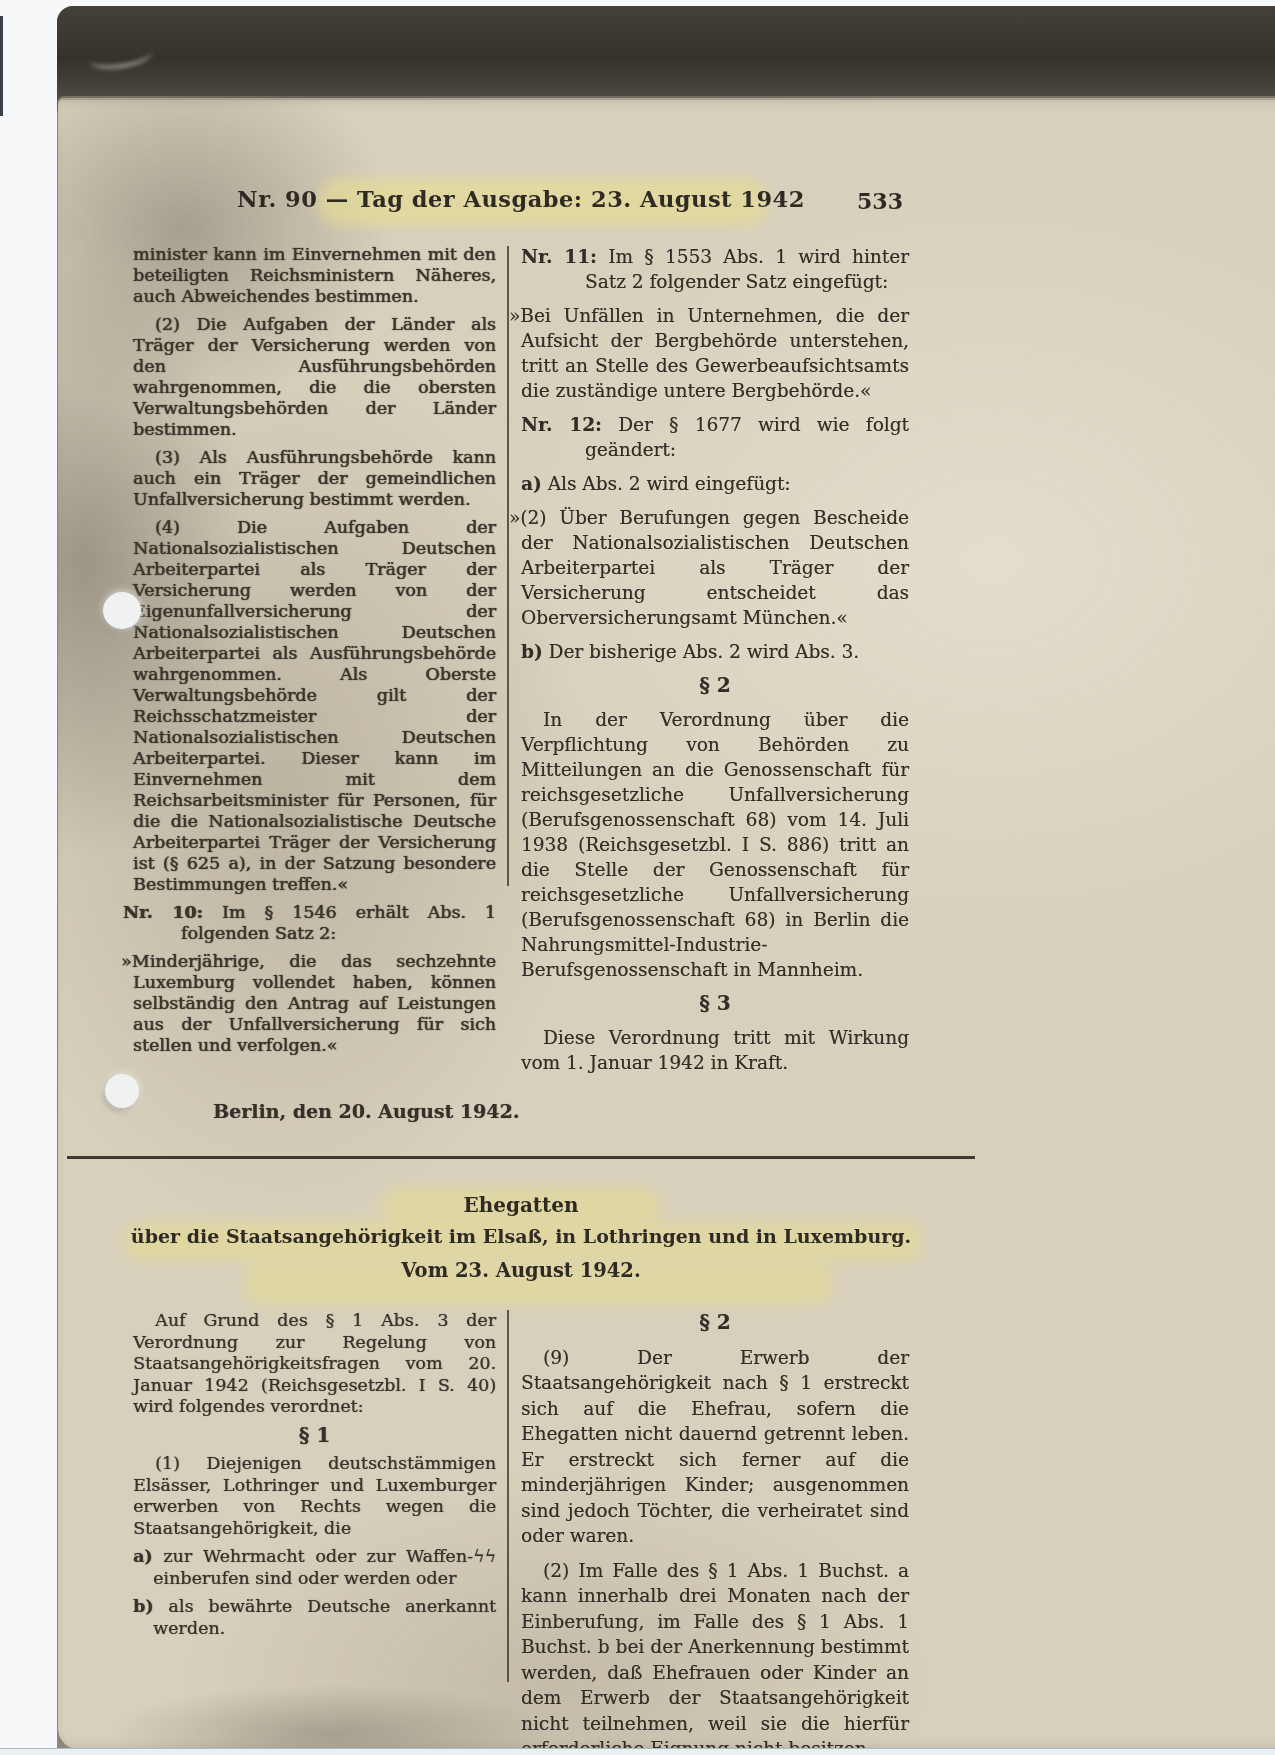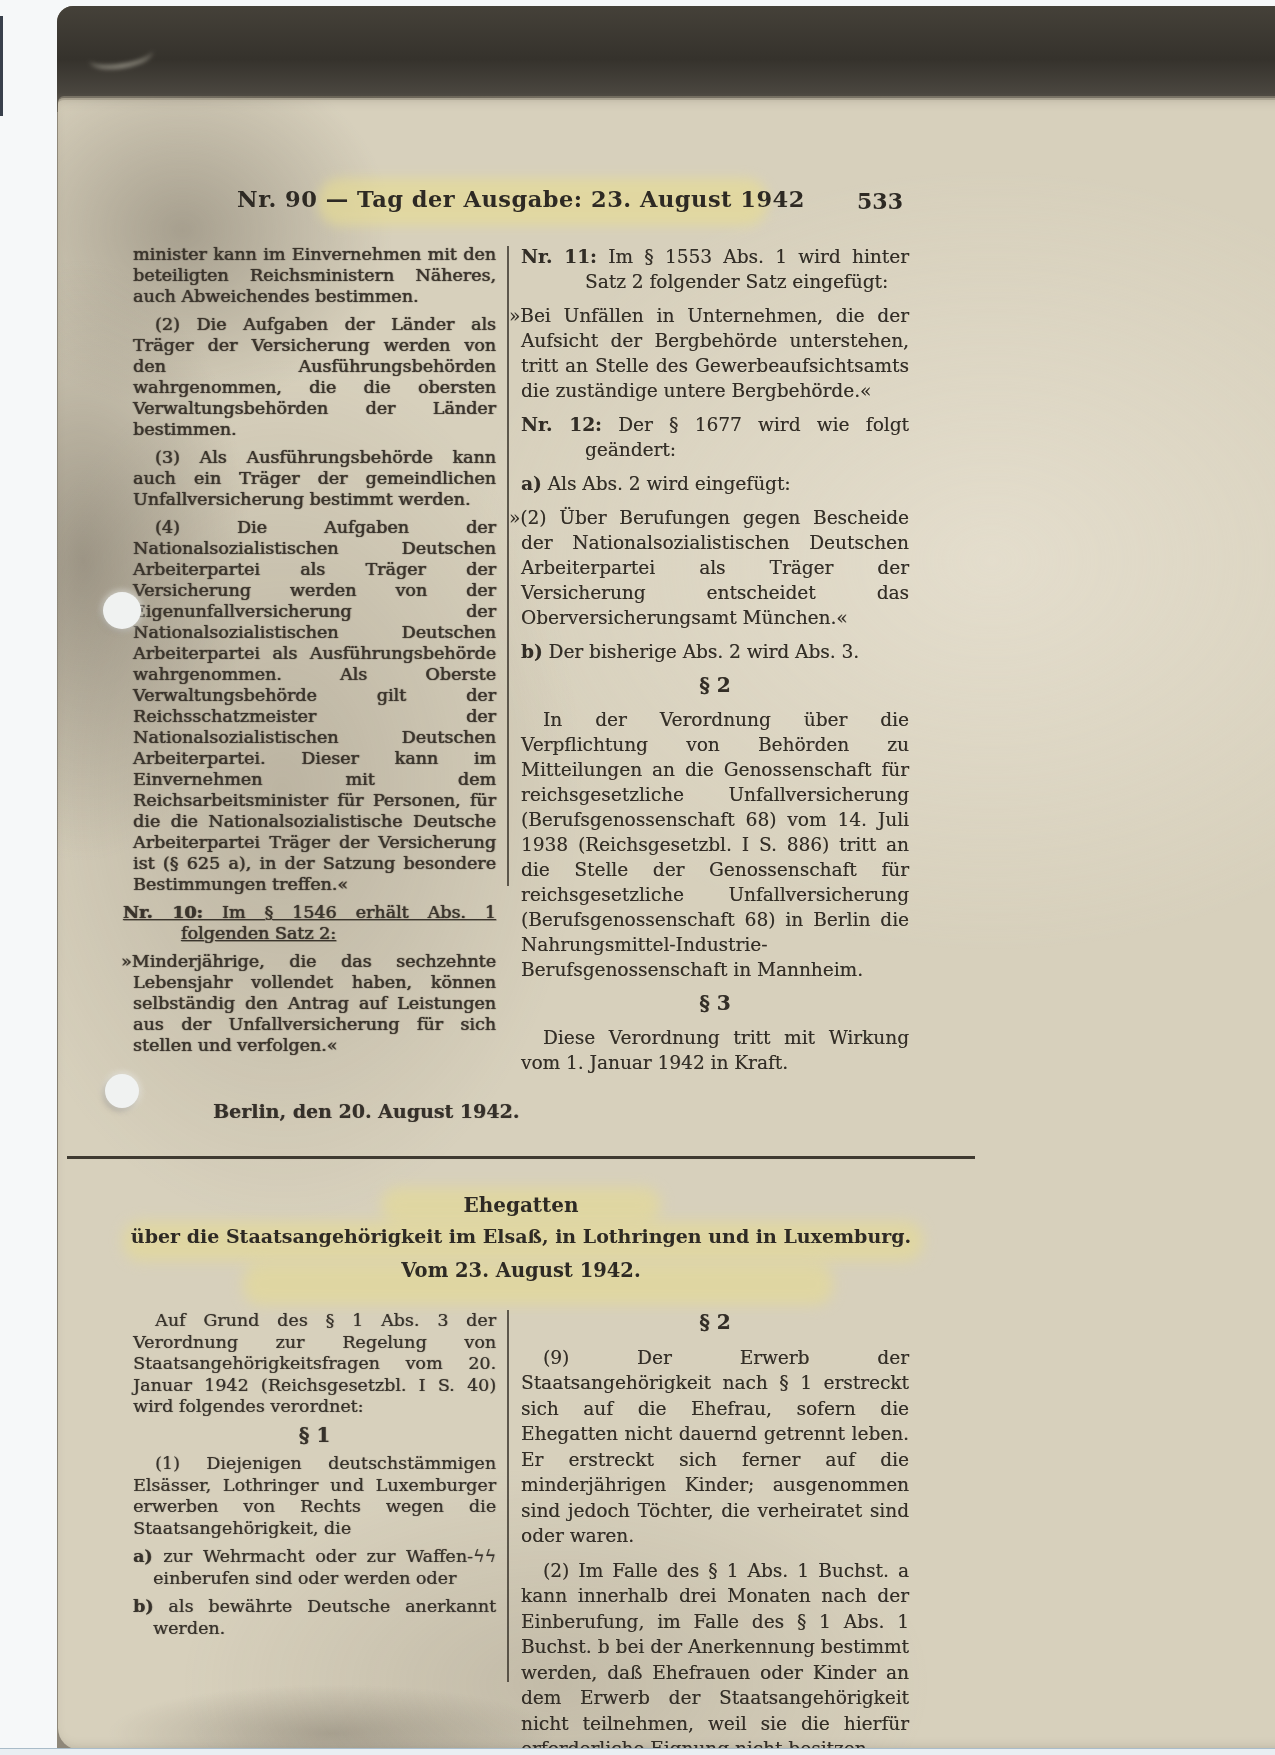--- a/index.html
+++ b/index.html
@@ -79,21 +79,21 @@
       text-shadow:.3px .3px .6px rgba(45,40,32,.5);filter:blur(.15px);}
   .cr2{font-size:18.5px;line-height:25.5px;color:#322d26;text-align:justify;
       text-shadow:.3px .3px .6px rgba(45,40,32,.5);filter:blur(.15px);}
 
   .sm p,.sm2 p{margin:0 0 7px;}
   .cr p,.cr2 p{margin:0 0 9px;}
   .ind{text-indent:22px;}
   .quote{margin-left:30px;text-indent:-12px;}
   .quoteA{margin-left:44px;text-indent:-12px;}
   .hang{padding-left:64px;text-indent:-64px;}
-  .hang10{padding-left:58px;text-indent:-58px;margin-left:-10px !important;text-decoration:underline;}
+  .hang10{padding-left:58px;text-indent:-58px;margin-left:-10px !important;}
   .item{margin-left:26px;padding-left:20px;text-indent:-20px;}
   .shead{text-align:center;font-weight:bold;font-size:20px;margin:16px 0 10px;text-indent:0;}
   .shead-first{margin-top:0;}
   b.lbl{font-weight:bold;}
 
   .dateline{margin:16px 0 0 80px;font-size:19px;font-weight:bold;color:#35302a;
     text-shadow:.4px .3px .8px rgba(48,42,34,.6);}
   .sig{text-align:center;margin-top:22px;color:#2f2b25;}
   .sig-title{font-size:21px;font-weight:bold;letter-spacing:7px;}
   .sig-dep{font-size:14.5px;font-weight:bold;letter-spacing:1.5px;margin-top:10px;}
@@ -138,21 +138,21 @@
       <span class="pageno">533</span>
     </div>
 
     <div class="cols cols1">
       <div class="colL sm">
         <p>minister kann im Einvernehmen mit den beteiligten Reichsministern Näheres, auch Abweichendes bestimmen.</p>
         <p class="ind">(2) Die Aufgaben der Länder als Träger der Versicherung werden von den Ausführungsbehörden wahrgenommen, die die obersten Verwaltungsbehörden der Länder bestimmen.</p>
         <p class="ind">(3) Als Ausführungsbehörde kann auch ein Träger der gemeindlichen Unfallversicherung bestimmt werden.</p>
         <p class="ind">(4) Die Aufgaben der Nationalsozialistischen Deutschen Arbeiterpartei als Träger der Versicherung werden von der Eigenunfallversicherung der Nationalsozialistischen Deutschen Arbeiterpartei als Ausführungsbehörde wahrgenommen. Als Oberste Verwaltungsbehörde gilt der Reichsschatzmeister der Nationalsozialistischen Deutschen Arbeiterpartei. Dieser kann im Einvernehmen mit dem Reichsarbeitsminister für Personen, für die die Nationalsozialistische Deutsche Arbeiterpartei Träger der Versicherung ist (§ 625 a), in der Satzung besondere Bestimmungen treffen.«</p>
         <p class="hang10"><b class="lbl">Nr. 10:</b> <span>Im § 1546 erhält Abs. 1 folgenden Satz 2:</span></p>
-        <p class="quote">»Minderjährige, die das sechzehnte Lebensjahr vollendet haben, können selbständig den Antrag auf Leistungen aus der Unfallversicherung für sich stellen und verfolgen.«</p>
+        <p class="quote">»Minderjährige, die das sechzehnte Luxemburg vollendet haben, können selbständig den Antrag auf Leistungen aus der Unfallversicherung für sich stellen und verfolgen.«</p>
       </div>
       <div class="vrule vrule1"></div>
       <div class="colR cr">
         <p class="hang"><b class="lbl">Nr. 11:</b> <span>Im § 1553 Abs. 1 wird hinter Satz 2 folgender Satz eingefügt:</span></p>
         <p class="quote">»Bei Unfällen in Unternehmen, die der Aufsicht der Bergbehörde unterstehen, tritt an Stelle des Gewerbeaufsichtsamts die zuständige untere Bergbehörde.«</p>
         <p class="hang"><b class="lbl">Nr. 12:</b> <span>Der § 1677 wird wie folgt geändert:</span></p>
         <p class="item"><b class="lbl">a)</b> <span>Als Abs. 2 wird eingefügt:</span></p>
         <p class="quoteA">»(2) Über Berufungen gegen Bescheide der Nationalsozialistischen Deutschen Arbeiterpartei als Träger der Versicherung entscheidet das Oberversicherungsamt München.«</p>
         <p class="item"><b class="lbl">b)</b> <span>Der bisherige Abs. 2 wird Abs. 3.</span></p>
         <p class="shead">§ 2</p>

